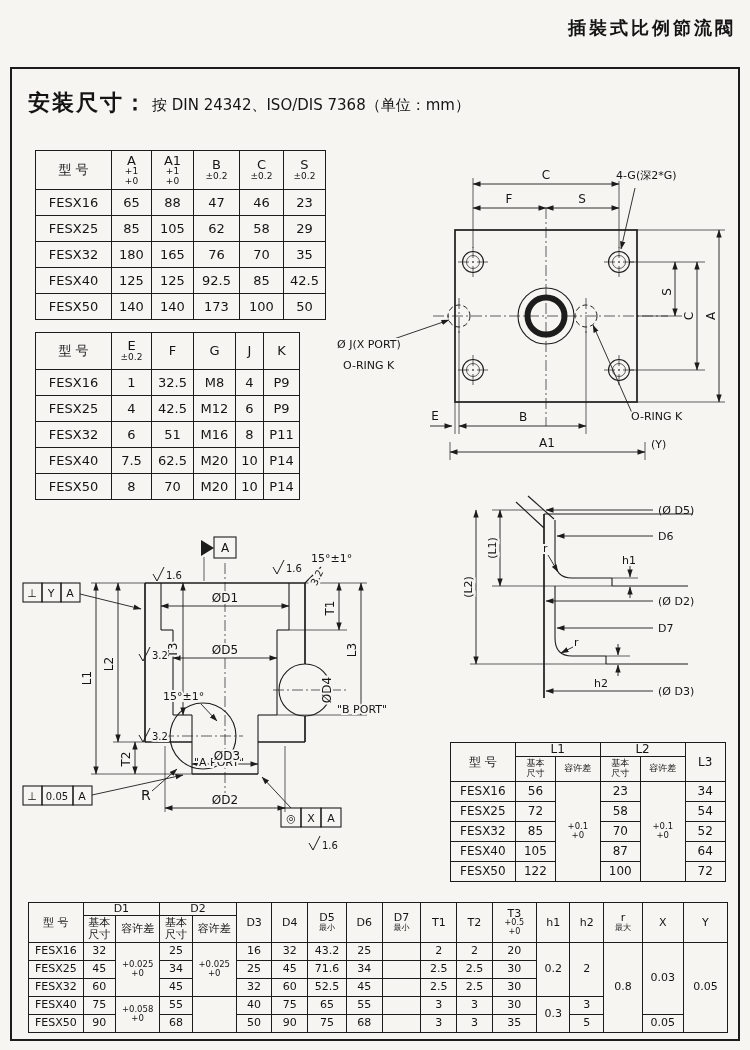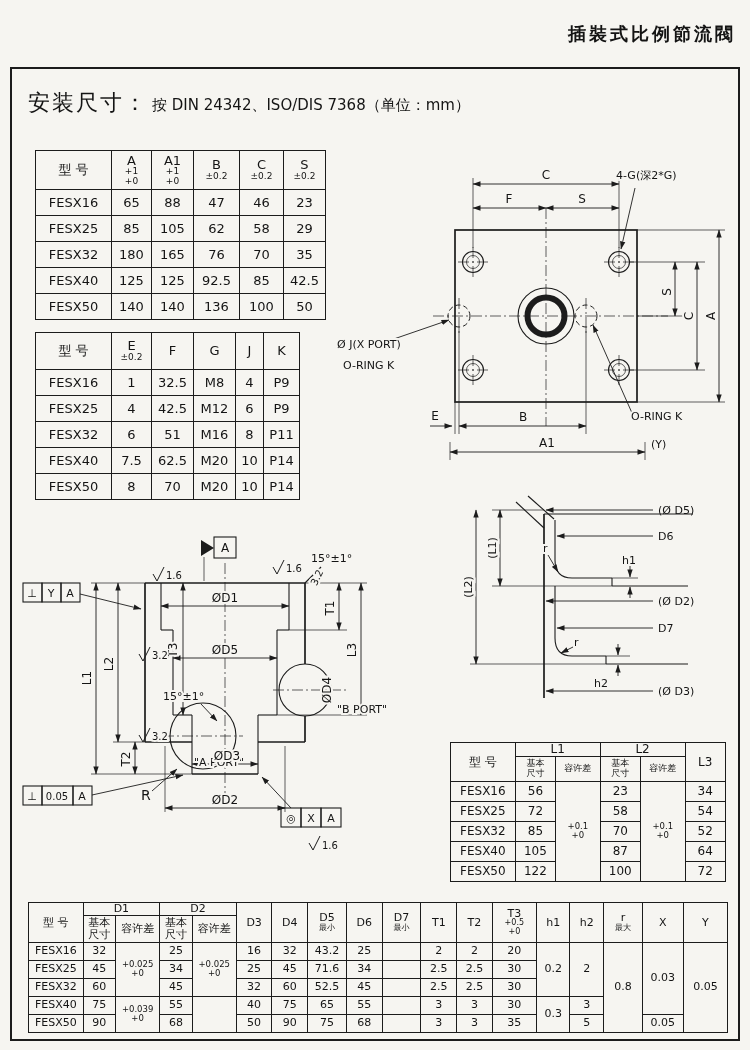--- a/index.html
+++ b/index.html
@@ -1,23 +1,23 @@
 <!DOCTYPE html>
 <html><head>
 <meta charset="utf-8">
 <style>
   html,body{margin:0;padding:0}
   body{width:750px;height:1050px;position:relative;overflow:hidden;background:#f6f5f1;
        font-family:"DejaVu Sans","Liberation Sans",sans-serif;color:#141414}
   .frame{position:absolute;left:10px;top:67px;width:726px;height:970px;border:2px solid #1c1c1c}
-  .hdr{position:absolute;top:22px;right:14px;text-align:right}
+  .hdr{position:absolute;top:16px;right:14px;text-align:right}
   .hdr .l1{font-size:18px;font-weight:bold;letter-spacing:3px}
   .hdr .l2{font-size:15px;margin-top:7px;letter-spacing:1px}
   .sec-title{position:absolute;left:28px;top:88px;white-space:nowrap}
-  .sec-title .big{font-size:22px;font-weight:normal;letter-spacing:2px}
+  .sec-title .big{font-size:22px;font-weight:bold;letter-spacing:2px}
   .sec-title .rest{font-size:15px;margin-left:4px}
 
   table.dtable{position:absolute;border-collapse:collapse;table-layout:fixed}
   .dtable td,.dtable th{border:1.4px solid #1c1c1c;text-align:center;vertical-align:middle;
       font-weight:normal;padding:0;line-height:1.05;overflow:hidden}
   .hl{font-size:13px}
   .ht{font-size:9px;white-space:pre-line;line-height:1.05}
   .ht:empty{display:none}
   .t1{left:35px;top:150px;width:290px;font-size:13px}
   .t1 th{height:38px}
@@ -132,21 +132,21 @@
         <td>125</td>
         <td>125</td>
         <td>92.5</td>
         <td>85</td>
         <td>42.5</td>
       </tr>
 <tr>
         <td>FESX50</td>
         <td>140</td>
         <td>140</td>
-        <td>136</td>
+        <td>173</td>
         <td>100</td>
         <td>50</td>
       </tr>
 </tbody>
   </table>
 
 <table class="dtable t2">
 <colgroup>
       <col style="width:76px">
       <col style="width:40px">
@@ -637,21 +637,21 @@
 <td>52.5</td>
 <td>45</td>
 <td></td>
 <td>2.5</td>
 <td>2.5</td>
 <td>30</td>
 </tr>
 <tr>
 <td>FESX40</td>
 <td>75</td>
-<td rowspan="2" class="tol">+0.039
+<td rowspan="2" class="tol">+0.058
 +0</td>
 <td>55</td>
 <td rowspan="2" class="tol"></td>
 <td>40</td>
 <td>75</td>
 <td>65</td>
 <td>55</td>
 <td></td>
 <td>3</td>
 <td>3</td>

